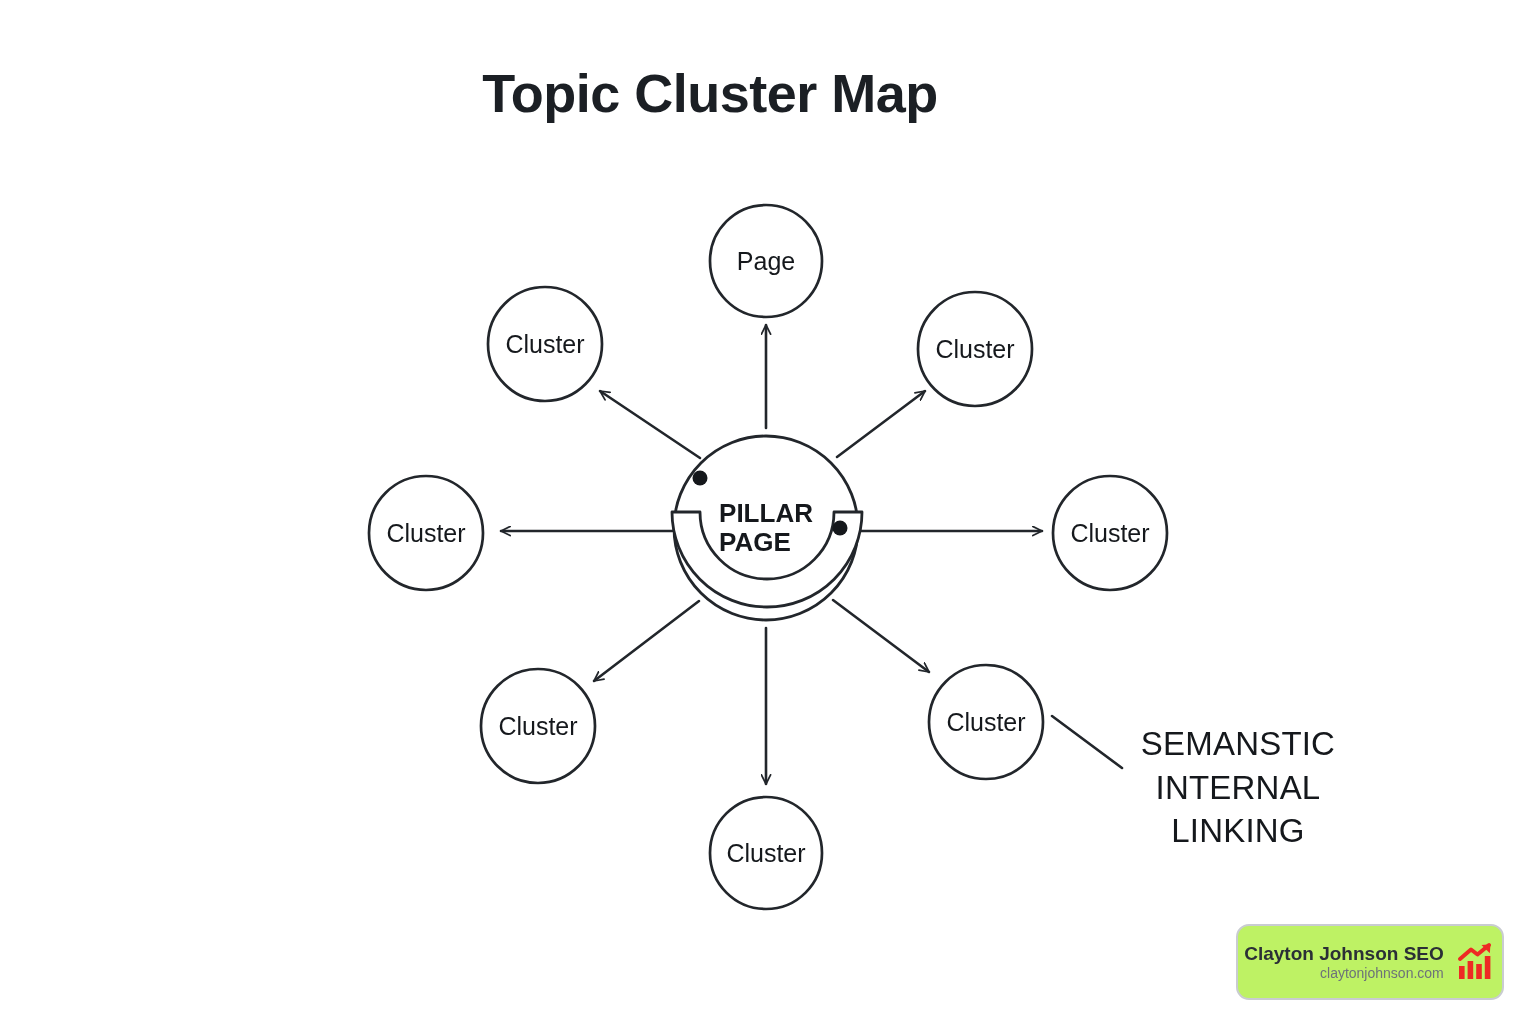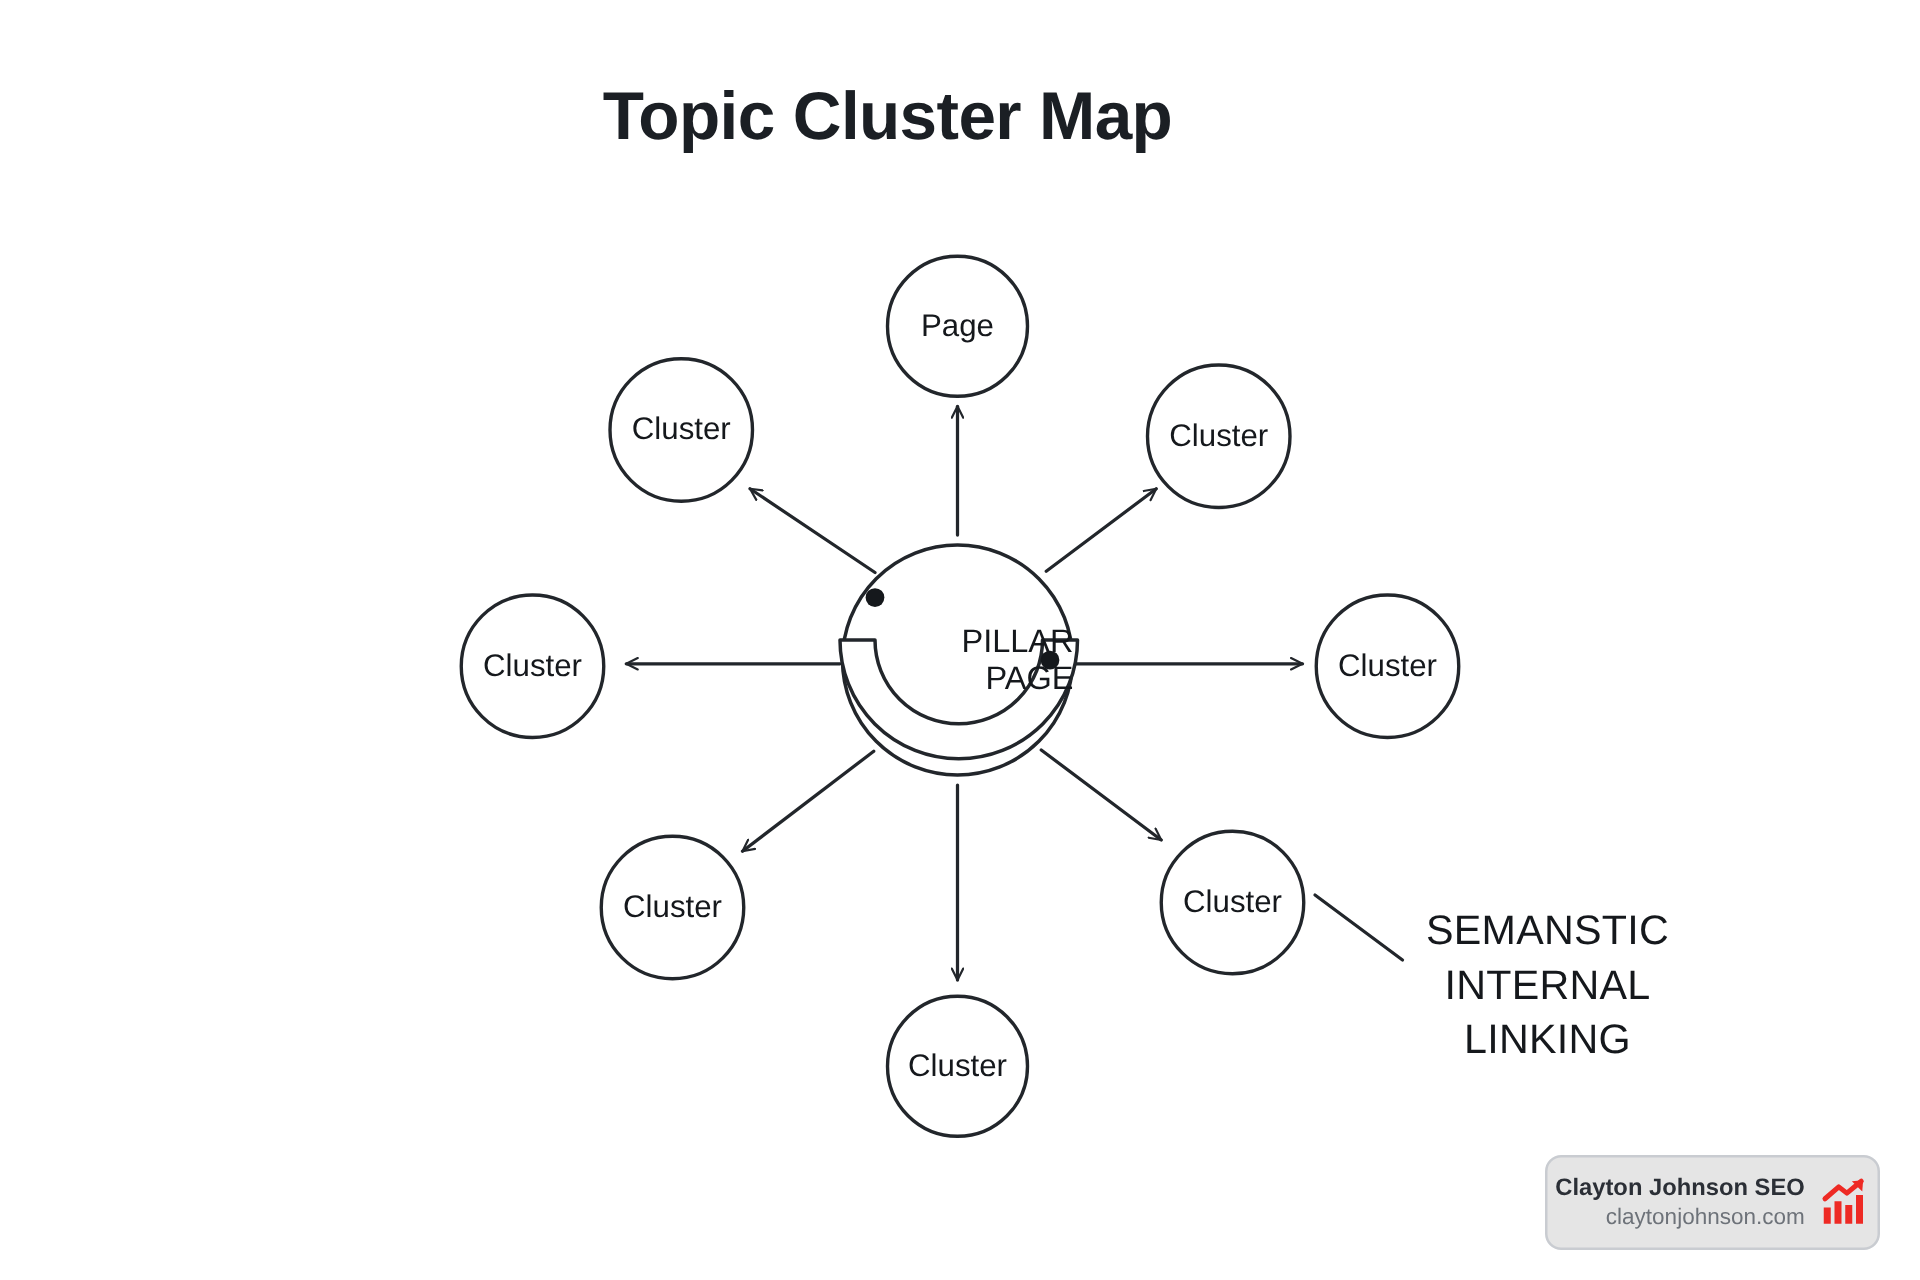--- a/index.html
+++ b/index.html
@@ -41,26 +41,25 @@
     color: #15181c;
     white-space: nowrap;
     text-align: center;
     pointer-events: none;
   }
   .pillar-label {
     position: absolute;
     transform: translate(-50%, -50%);
     font-size: 26px;
     line-height: 1.12;
-    font-weight: 400;
+    font-weight: 700;
     color: #15181c;
-    text-align: right;
+    text-align: left;
     white-space: pre-line;
     pointer-events: none;
-    margin-left: 48px;
   }
   .annotation {
     position: absolute;
     left: 1138px;
     top: 722px;
     width: 200px;
     text-align: center;
     font-size: 33px;
     line-height: 1.32;
     letter-spacing: 0.2px;
@@ -69,41 +68,41 @@
   }
   .badge {
     position: absolute;
     left: 1236px;
     top: 924px;
     width: 268px;
     height: 76px;
     box-sizing: border-box;
     border: 2px solid #c9ccd1;
     border-radius: 13px;
-    background: #e5e5e5;
+    background: #bef264;
     display: flex;
     align-items: center;
     justify-content: center;
     gap: 12px;
     padding: 0 14px;
   }
   .badge-text {
     display: flex;
     flex-direction: column;
     align-items: flex-end;
     line-height: 1.22;
   }
   .badge-name {
     font-size: 19px;
     font-weight: 700;
     color: #2b2f36;
     white-space: nowrap;
   }
   .badge-url {
-    font-size: 18px;
+    font-size: 14px;
     font-weight: 400;
     color: #6d7279;
     white-space: nowrap;
   }
   .badge-icon { flex: 0 0 auto; display: block; }
 </style>
 </head>
 <body>
 
 <svg id="canvas" viewBox="0 0 1536 1024" xmlns="http://www.w3.org/2000/svg">

